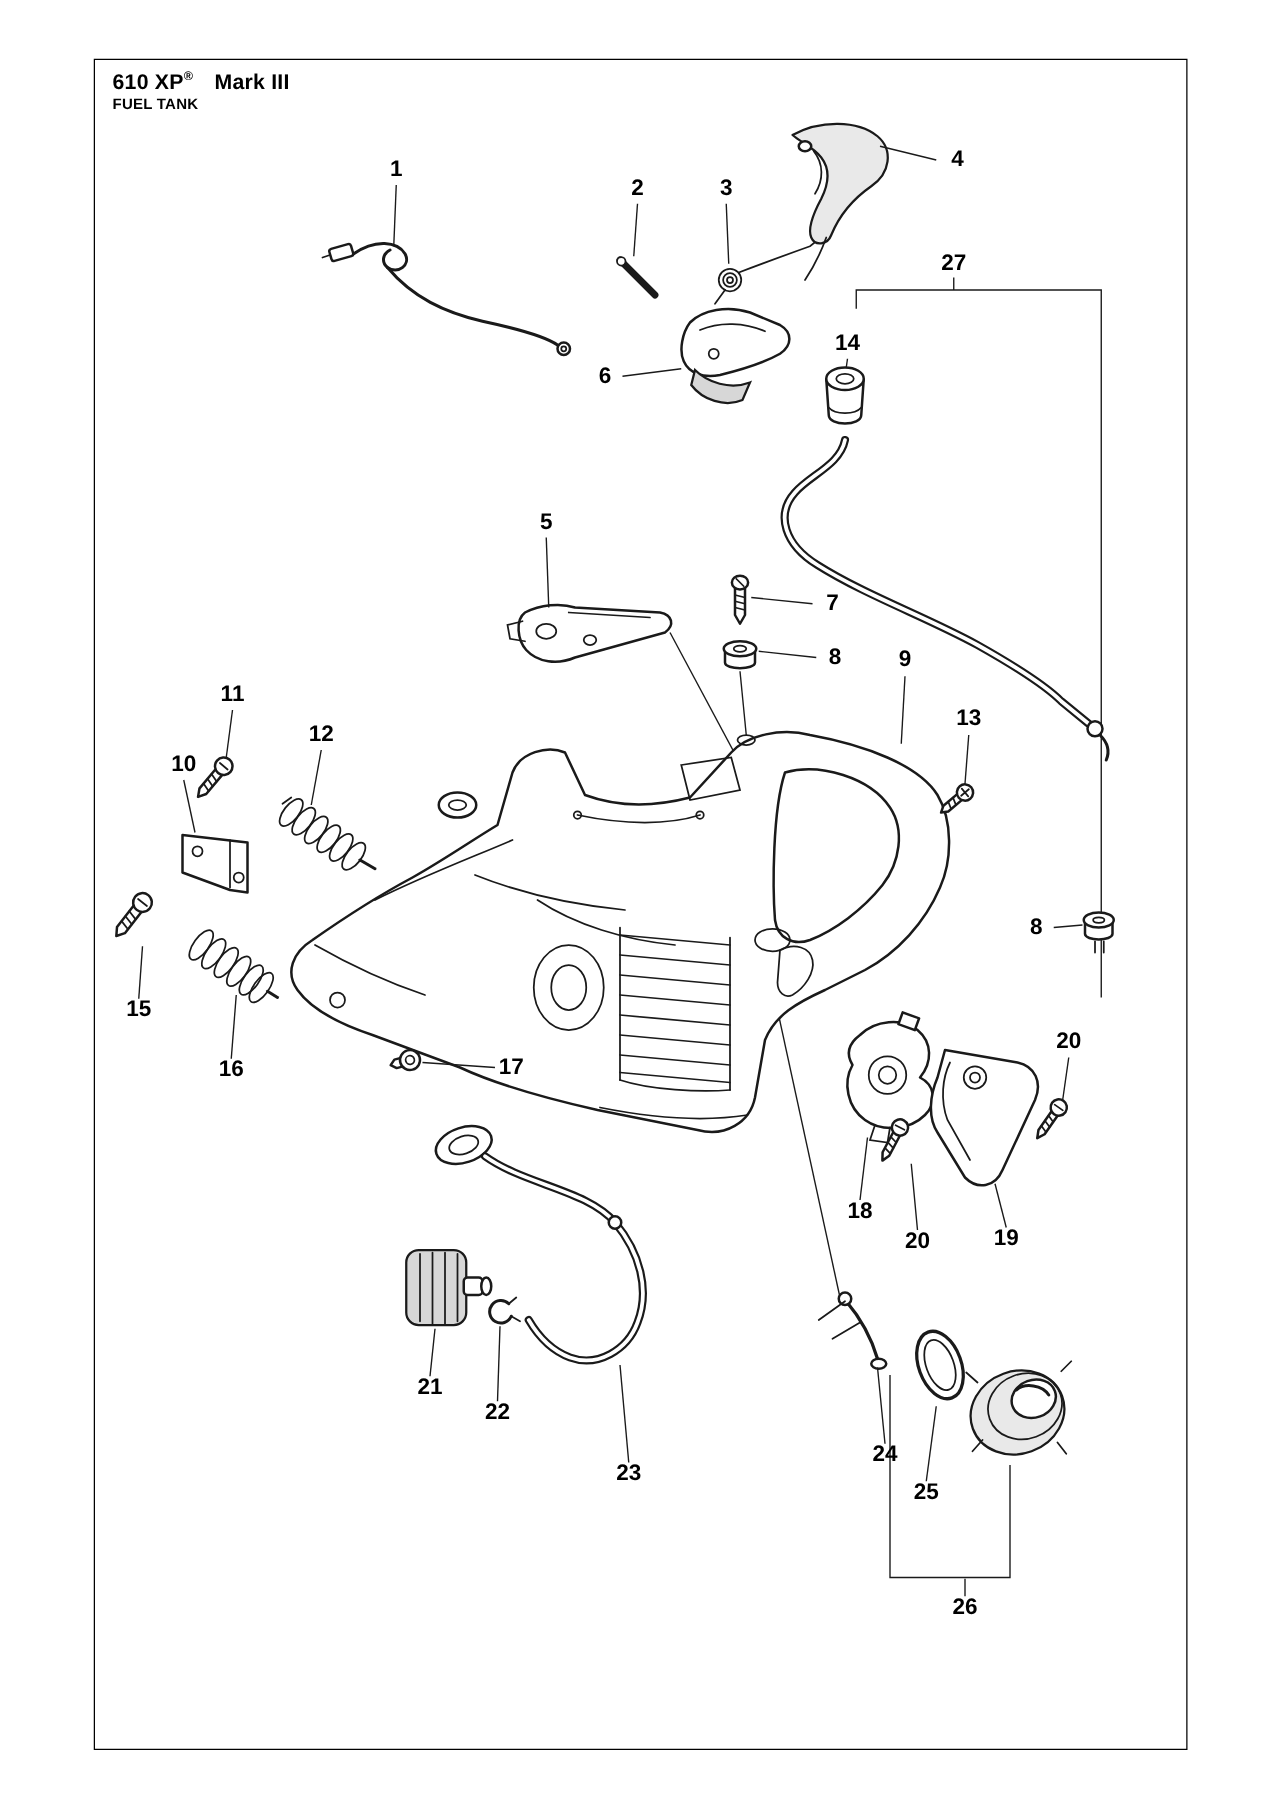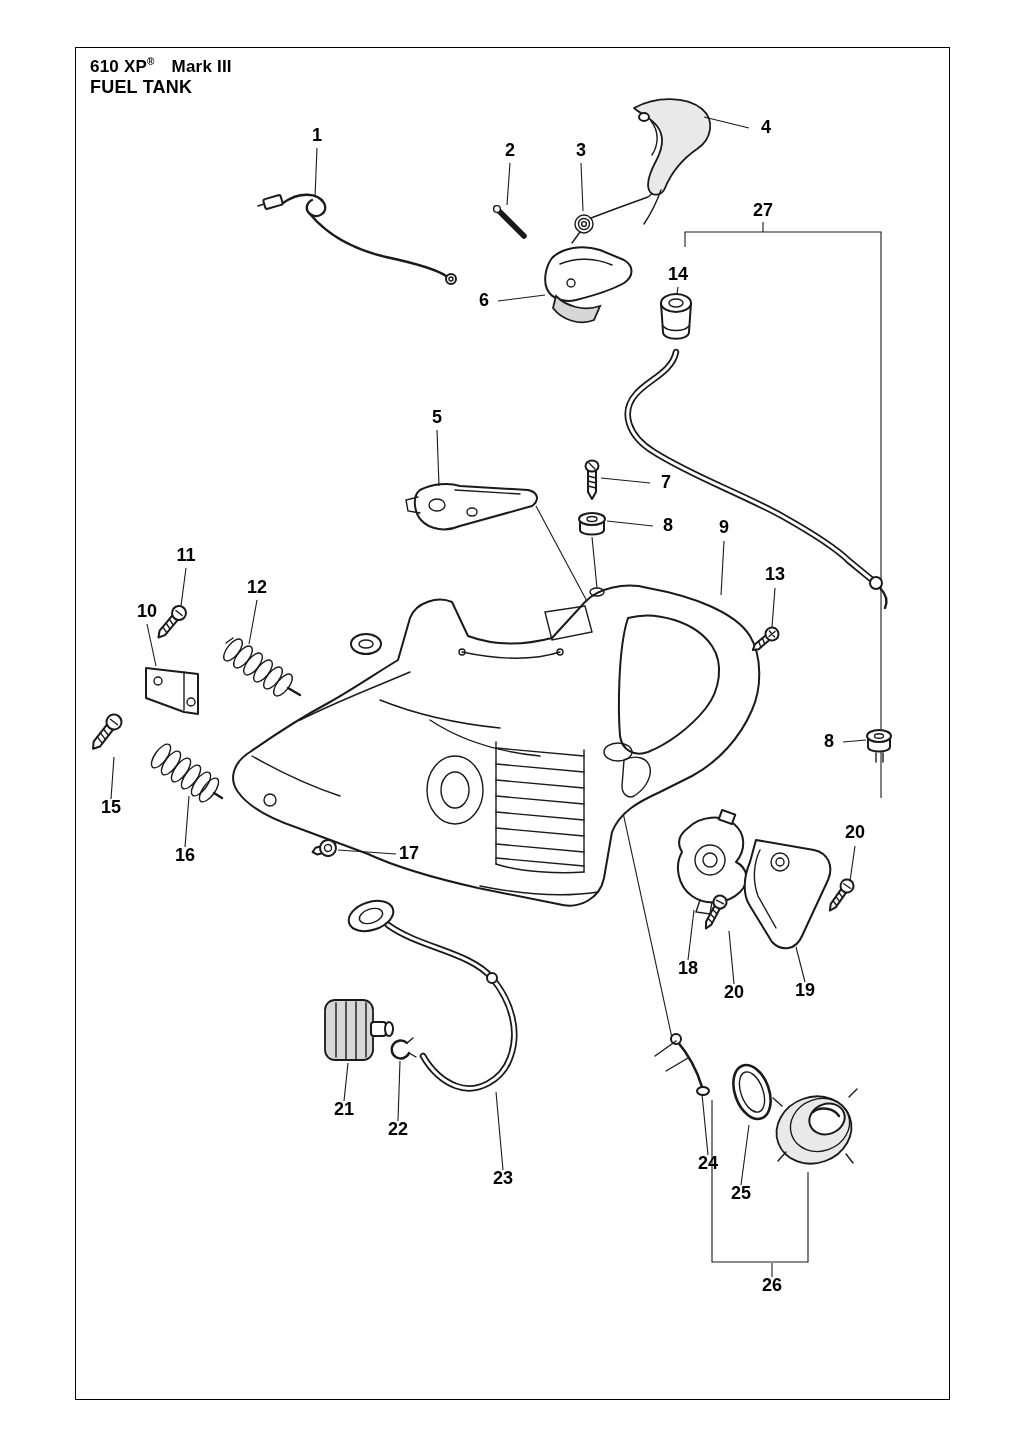--- a/index.html
+++ b/index.html
@@ -8,21 +8,21 @@
     font-family:"Liberation Sans", sans-serif;color:#000;
   }
   .page-frame{
     position:absolute;left:75px;top:47px;width:875px;height:1353px;
     border:1.6px solid #000;box-sizing:border-box;background:#fff;
   }
   .header{position:absolute;left:90px;top:56px;line-height:1.15;}
   .title-line{font-weight:bold;font-size:17px;letter-spacing:.2px;}
   .reg{font-size:10px;vertical-align:super;}
   .series{margin-left:5px;padding-left:12px;}
-  .subtitle{font-weight:bold;font-size:18px;margin-top:1px;letter-spacing:.2px;}
+  .subtitle{font-weight:bold;font-size:12px;margin-top:1px;letter-spacing:.2px;}
   svg.diagram{position:absolute;left:0;top:0;}
 
   .outline{fill:#ffffff;stroke:#1a1a1a;stroke-width:2;stroke-linejoin:round;}
   .shade{fill:#e9e9e9;stroke:#1a1a1a;stroke-width:1.8;stroke-linejoin:round;}
   .dark{fill:#d7d7d7;stroke:#1a1a1a;stroke-width:1.8;}
   .detail{fill:none;stroke:#1a1a1a;stroke-width:1.4;stroke-linecap:round;}
   .thick{fill:none;stroke:#1a1a1a;stroke-width:2.4;stroke-linecap:round;}
   .hose{fill:none;stroke:#1a1a1a;stroke-width:6.5;stroke-linecap:round;}
   .hose-core{fill:none;stroke:#ffffff;stroke-width:3;stroke-linecap:round;}
   .leader{stroke:#1a1a1a;stroke-width:1.1;}

